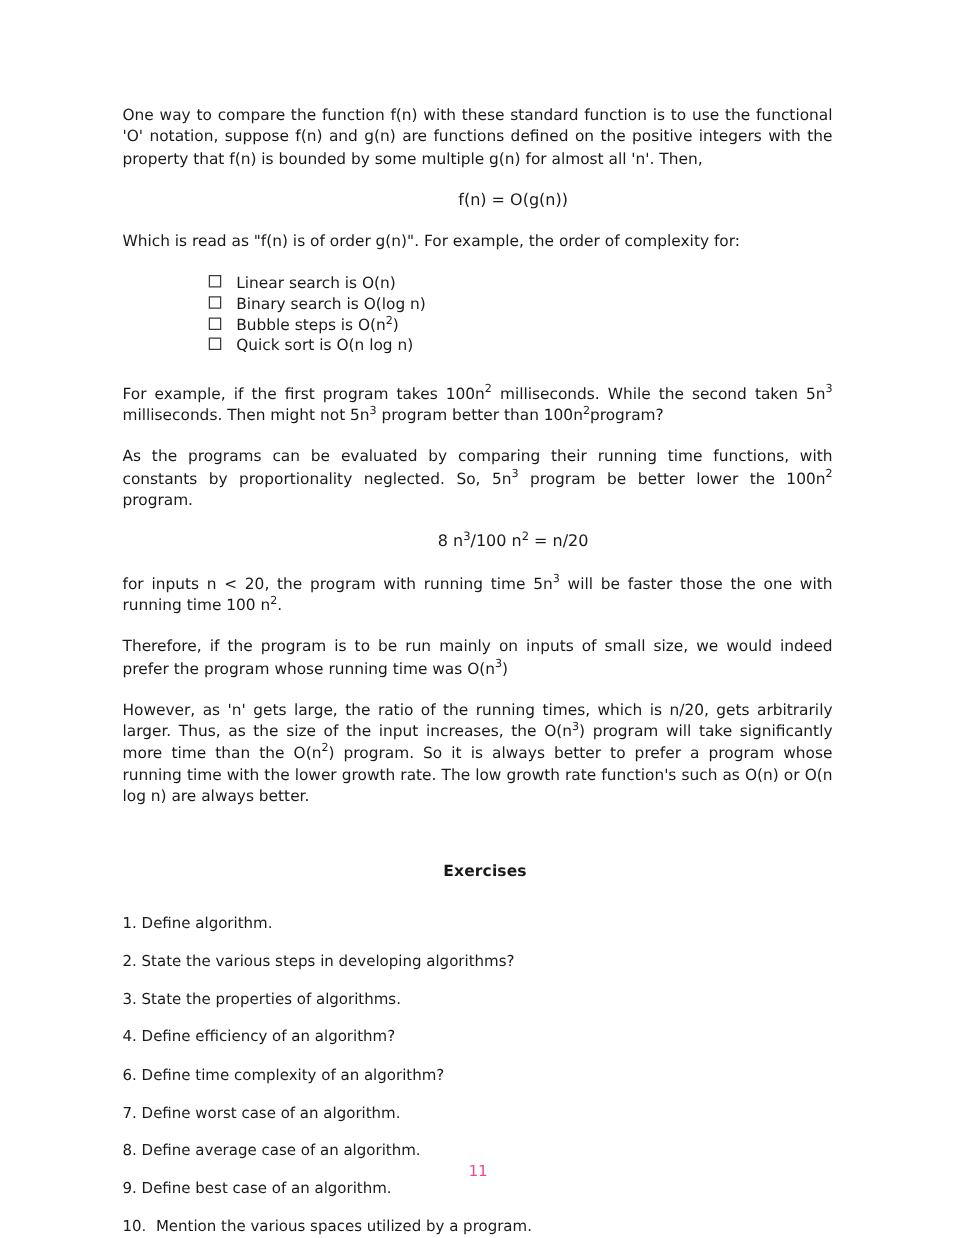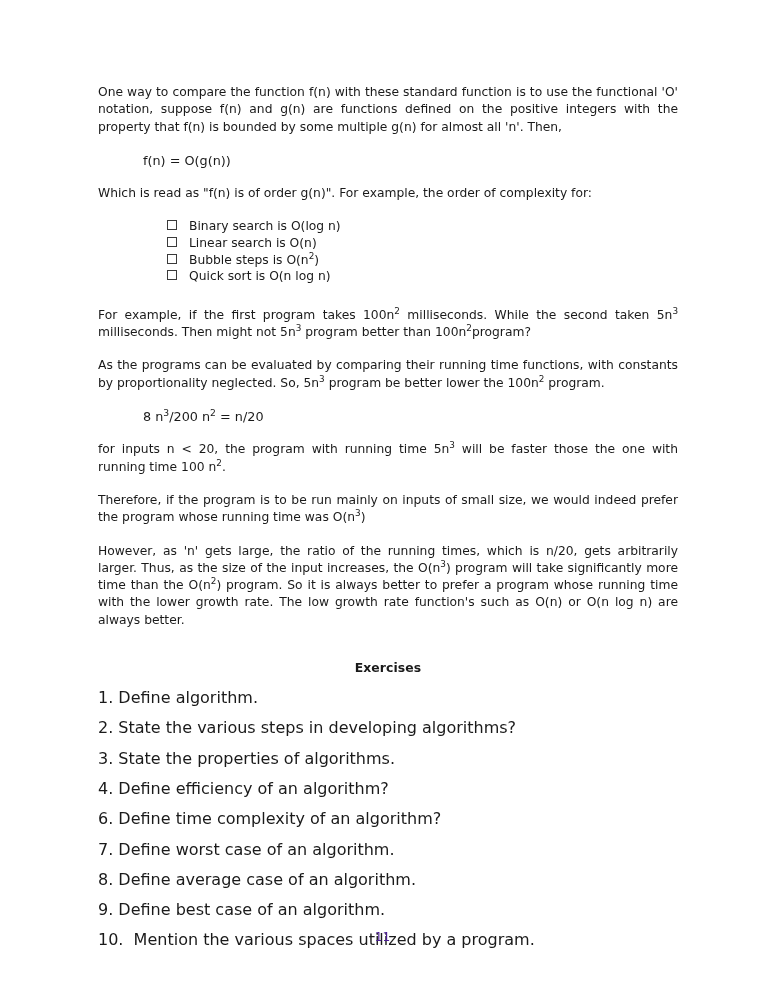--- a/index.html
+++ b/index.html
@@ -22,40 +22,40 @@
     overflow: hidden;
   }
   .content {
     position: absolute;
     left: 98px;
     top: 84px;
     width: 580px;
   }
 
   p.para {
-    margin: 0 0 0 0;
+    margin: 0 12px 0 0;
     font-size: 12.3px;
     line-height: 17.3px;
     text-align: justify;
     text-justify: inter-word;
   }
   p.para.nojust {
     text-align: left;
   }
   .gap-sm { height: 13px; }
   .gap-md { height: 16px; }
   .gap-lg { height: 22px; }
   .gap-xl { height: 30px; }
 
   .formula {
     font-size: 12.8px;
     line-height: 17.3px;
     margin: 0;
     padding-left: 45px;
-    text-align: left;
+    text-align: center;
     white-space: pre;
   }
 
   ul.bullets {
     list-style: none;
     margin: 0;
     padding: 0 0 0 69px;
   }
   ul.bullets li {
     font-size: 12.3px;
@@ -71,45 +71,45 @@
     margin-right: 12px;
     flex: 0 0 auto;
     position: relative;
     top: 0px;
   }
 
   h2.exercises-heading {
     font-size: 12.4px;
     font-weight: bold;
     text-align: center;
-    margin: 0;
+    margin: 12px;
     line-height: 17px;
     letter-spacing: 0.1px;
   }
 
   ol.exercise-list {
     list-style: none;
     margin: 0;
     padding: 0;
   }
   ol.exercise-list li {
-    font-size: 16px;
+    font-size: 12px;
     line-height: 17px;
     margin-bottom: 13.3px;
     white-space: pre;
   }
 
   .page-number {
     position: absolute;
     left: 0;
     right: 0;
     top: 930px;
     text-align: center;
     font-size: 12.2px;
-    color: #4c1d95;
+    color: #ec4899;
   }
 
   sup {
     font-size: 0.72em;
     vertical-align: super;
     line-height: 0;
   }
 </style>
 </head>
 <body>
@@ -125,25 +125,25 @@
 
     <div class="gap-md"></div>
 
     <p class="para nojust">Which is read as "f(n) is of order g(n)". For example, the order of complexity for:</p>
 
     <div class="gap-md"></div>
 
     <ul class="bullets">
       <li>
         <span class="box"></span>
-        <span><span>Binary search is O(log n)</span><sup></sup><span></span></span>
+        <span><span>Linear search is O(n)</span><sup></sup><span></span></span>
       </li>
       <li>
         <span class="box"></span>
-        <span><span>Linear search is O(n)</span><sup></sup><span></span></span>
+        <span><span>Binary search is O(log n)</span><sup></sup><span></span></span>
       </li>
       <li>
         <span class="box"></span>
         <span><span>Bubble steps is O(n</span><sup>2</sup><span>)</span></span>
       </li>
       <li>
         <span class="box"></span>
         <span><span>Quick sort is O(n log n)</span><sup></sup><span></span></span>
       </li>
     </ul>
@@ -151,21 +151,21 @@
     <div class="gap-lg"></div>
 
     <p class="para"><span>For example, if the first program takes 100n</span><sup>2</sup><span> milliseconds. While the second taken 5n</span><sup>3</sup><span> milliseconds. Then might not 5n</span><sup>3</sup><span> program better than 100n</span><sup>2</sup><span>program?</span></p>
 
     <div class="gap-md"></div>
 
     <p class="para"><span>As the programs can be evaluated by comparing their running time functions, with constants by proportionality neglected. So, 5n</span><sup>3</sup><span> program be better lower the 100n</span><sup>2</sup><span> program.</span></p>
 
     <div class="gap-md"></div>
 
-    <p class="formula"><span>8 n</span><sup>3</sup><span>/200 n</span><sup>2</sup><span> = n/20</span></p>
+    <p class="formula"><span>8 n</span><sup>3</sup><span>/100 n</span><sup>2</sup><span> = n/20</span></p>
 
     <div class="gap-md"></div>
 
     <p class="para"><span>for inputs n &lt; 20, the program with running time 5n</span><sup>3</sup><span> will be faster those the one with running time 100 n</span><sup>2</sup><span>.</span></p>
 
     <div class="gap-md"></div>
 
     <p class="para"><span>Therefore, if the program is to be run mainly on inputs of small size, we would indeed prefer the program whose running time was O(n</span><sup>3</sup><span>)</span></p>
 
     <div class="gap-md"></div>

